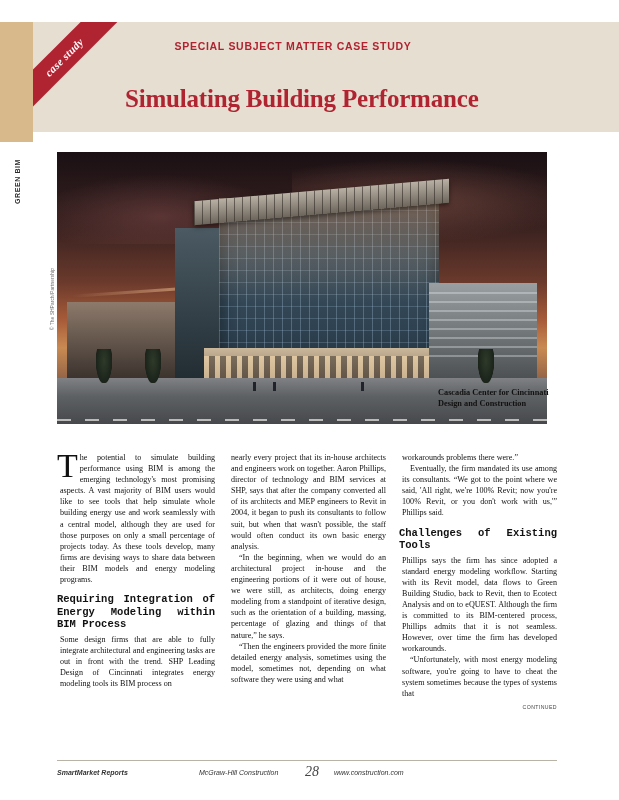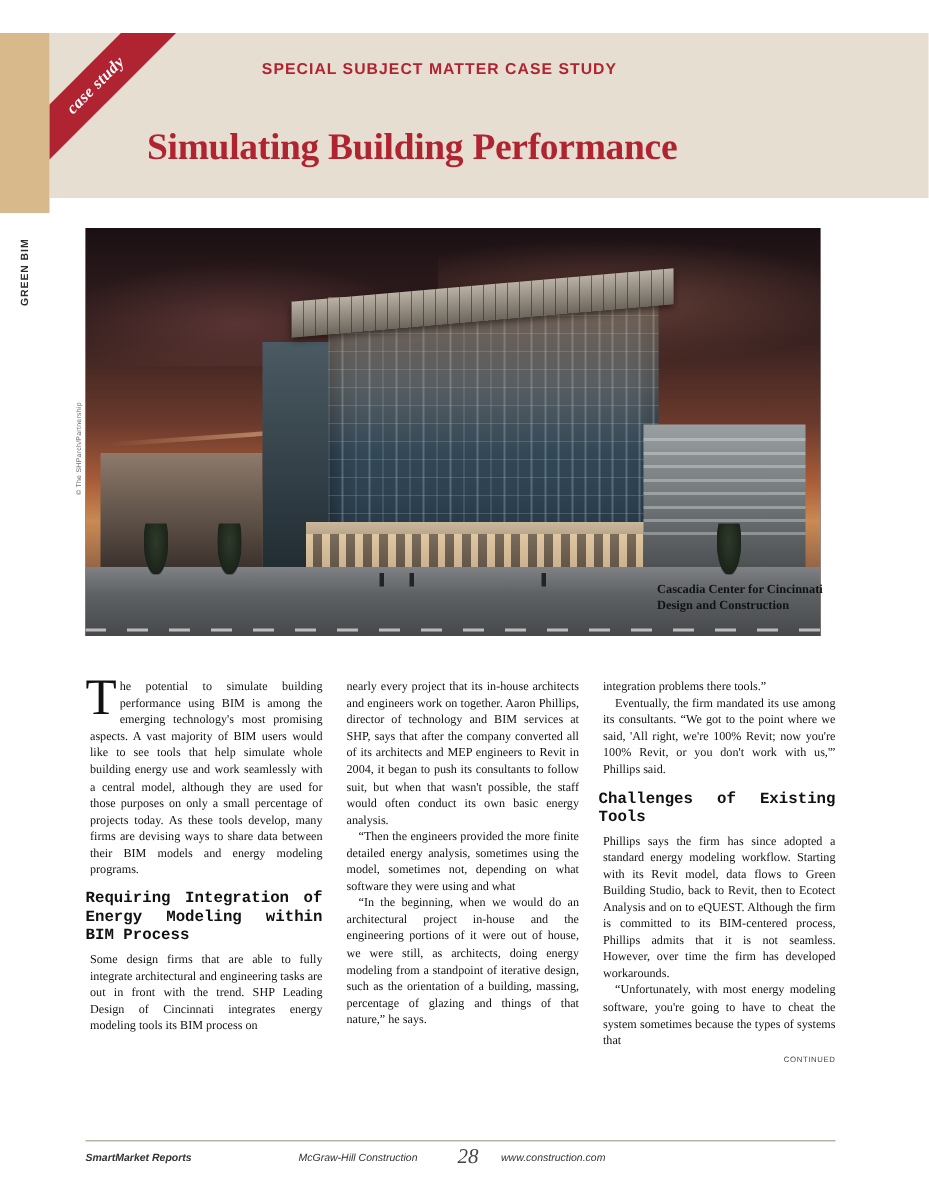--- a/index.html
+++ b/index.html
@@ -108,21 +108,21 @@
     width: 586px;
     text-align: center;
     font-family: "Liberation Sans", sans-serif;
     font-weight: bold;
     font-size: 10.5px;
     letter-spacing: 0.7px;
     color: #b02432;
   }
   .headline {
     position: absolute;
-    left: 98px;
+    left: 125px;
     top: 85px;
     width: 470px;
     font-family: "Liberation Serif", serif;
     font-weight: bold;
     font-size: 25px;
     letter-spacing: -0.2px;
     color: #b02432;
   }
 
   
@@ -419,26 +419,26 @@
       <div class="dropcap-para">
         <span class="dropcap">T</span>
         <p class="first">he potential to simulate building performance using BIM is among the emerging technology's most promising aspects. A vast majority of BIM users would like to see tools that help simulate whole building energy use and work seamlessly with a central model, although they are used for those purposes on only a small percentage of projects today. As these tools develop, many firms are devising ways to share data between their BIM models and energy modeling programs.</p>
       </div>
       <div class="subhead">Requiring Integration of Energy Modeling within BIM Process</div>
       <p class="first">Some design firms that are able to fully integrate architectural and engineering tasks are out in front with the trend. SHP Leading Design of Cincinnati integrates energy modeling tools its BIM process on</p>
     </div>
 
     <div class="col">
       <p class="first">nearly every project that its in-house architects and engineers work on together. Aaron Phillips, director of technology and BIM services at SHP, says that after the company converted all of its architects and MEP engineers to Revit in 2004, it began to push its consultants to follow suit, but when that wasn't possible, the staff would often conduct its own basic energy analysis.</p>
+      <p>“In the beginning, when we would do an architectural project in-house and the engineering portions of it were out of house, we were still, as architects, doing energy modeling from a standpoint of iterative design, such as the orientation of a building, massing, percentage of glazing and things of that nature,” he says.</p>
       <p>“Then the engineers provided the more finite detailed energy analysis, sometimes using the model, sometimes not, depending on what software they were using and what</p>
-      <p>“In the beginning, when we would do an architectural project in-house and the engineering portions of it were out of house, we were still, as architects, doing energy modeling from a standpoint of iterative design, such as the orientation of a building, massing, percentage of glazing and things of that nature,” he says.</p>
     </div>
 
     <div class="col">
-      <p class="first">integration problems there tools.”</p>
+      <p class="first">workarounds problems there were.”</p>
       <p>Eventually, the firm mandated its use among its consultants. “We got to the point where we said, 'All right, we're 100% Revit; now you're 100% Revit, or you don't work with us,'” Phillips said.</p>
       <div class="subhead">Challenges of Existing Tools</div>
       <p class="first">Phillips says the firm has since adopted a standard energy modeling workflow. Starting with its Revit model, data flows to Green Building Studio, back to Revit, then to Ecotect Analysis and on to eQUEST. Although the firm is committed to its BIM-centered process, Phillips admits that it is not seamless. However, over time the firm has developed workarounds.</p>
       <p>“Unfortunately, with most energy modeling software, you're going to have to cheat the system sometimes because the types of systems that</p>
       <div class="continued">CONTINUED</div>
     </div>
 
   </div>
 
   <div class="footer-rule"></div>

